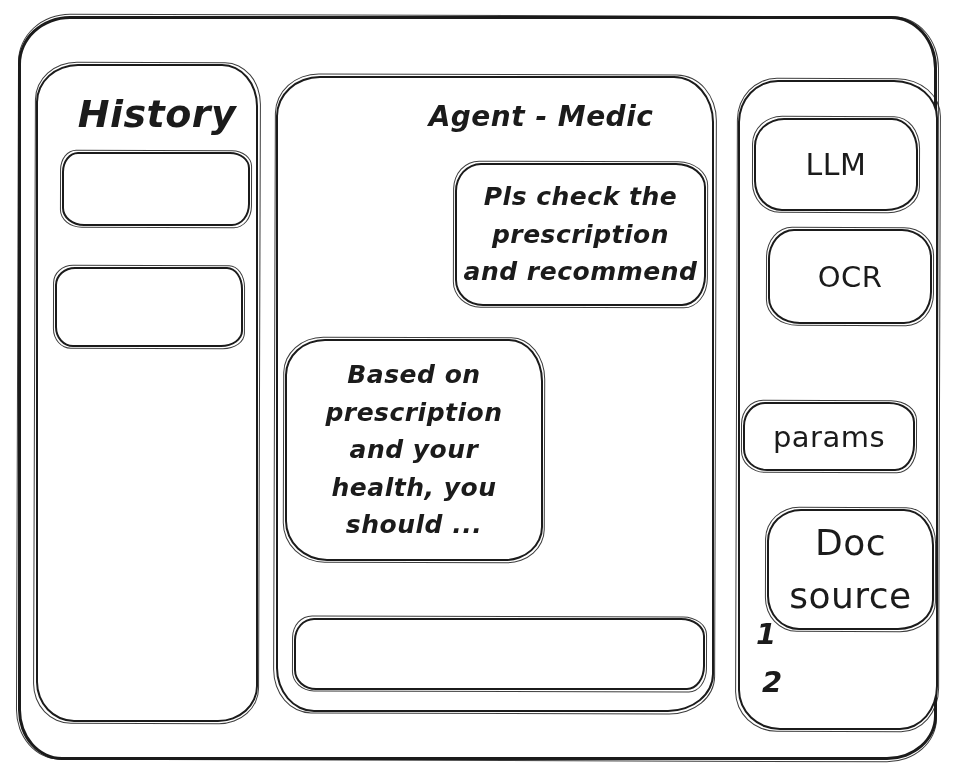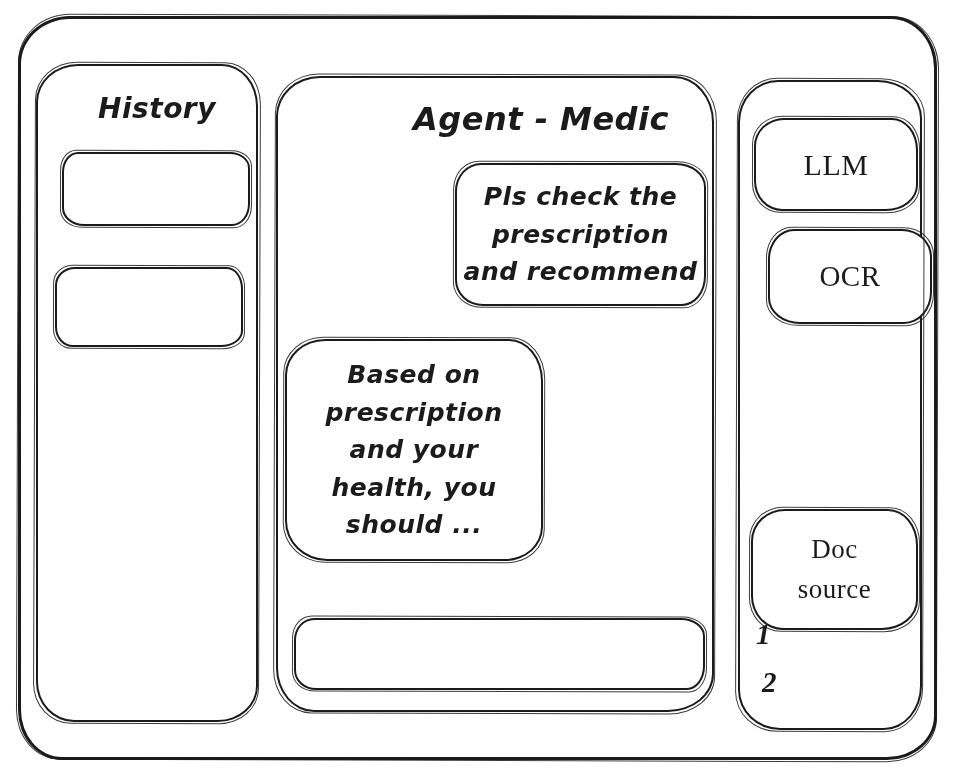--- a/index.html
+++ b/index.html
@@ -78,60 +78,62 @@
 </head>
 <body>
 
 <div class="stage">
 
   <div class="sk" style="left:18px; top:16px; width:919px; height:744px; border-width:3px;
               border-radius:52px 46px 50px 44px / 48px 52px 44px 50px;"></div>
 
   <div class="sk" style="left:36px; top:64px; width:222px; height:658px;
               border-radius:42px 36px 40px 38px / 38px 42px 36px 40px;">
-    <div class="txt center-txt" style="position:absolute; left:39px; top:26px; width:160px; font-size:28px;">History</div>
+    <div class="txt center-txt" style="position:absolute; left:39px; top:26px; width:160px; font-size:38px;">History</div>
     <div class="sk" style="left:24px; top:86px; width:188px; height:74px; cursor:pointer;
                 border-radius:16px 20px 18px 22px / 20px 16px 22px 18px;"></div>
     <div class="sk" style="left:17px; top:201px; width:188px; height:80px; cursor:pointer;
                 border-radius:20px 16px 22px 18px / 18px 22px 16px 20px;"></div>
   </div>
 
   <div class="sk" style="left:276px; top:76px; width:438px; height:636px;
               border-radius:44px 40px 46px 38px / 40px 46px 38px 44px;">
-    <div class="txt center-txt" style="position:absolute; left:122px; top:22px; width:282px; font-size:32px;">Agent - Medic</div>
+    <div class="txt center-txt" style="position:absolute; left:122px; top:22px; width:282px; font-size:28px;">Agent - Medic</div>
 
     <div class="sk bubble txt center-txt" style="left:177px; top:85px; width:251px; height:143px;
                 border-radius:26px 30px 24px 28px / 28px 24px 30px 26px;">Pls check the
 prescription
 and recommend</div>
 
     <div class="sk bubble txt center-txt" style="left:7px; top:261px; width:258px; height:222px;
                 border-radius:40px 34px 38px 42px / 36px 42px 34px 40px;">Based on
 prescription
 and your
 health, you
 should ...</div>
 
     <div class="sk input-wrap" style="left:16px; top:540px; width:411px; height:72px;
                 border-radius:20px 24px 18px 22px / 22px 18px 24px 20px;">
       <input type="text" aria-label="message input" value="" style="">
     </div>
   </div>
 
-  <div class="sk" style="left:738px; top:80px; width:184px; height:650px;
-              border-radius:40px 44px 38px 42px / 42px 38px 44px 40px;font-family:Liberation Serif, serif;">
+  <div class="sk" style="left:738px; top:80px; width:200px; height:650px;
+              border-radius:40px 44px 38px 42px / 42px 38px 44px 40px;">
 
     <button class="sk txt" style="left:14px; top:36px; width:164px; height:93px; font-size:30px;
                    border-radius:30px 26px 32px 28px / 28px 32px 26px 30px;">LLM</button>
 
     <button class="sk txt" style="left:28px; top:147px; width:164px; height:95px; font-size:29px;
                    border-radius:26px 30px 28px 32px / 30px 28px 32px 26px;">OCR</button>
 
+    <button class="sk txt" style="left:3px; top:320px; width:172px; height:69px; font-size:29px;
+                   border-radius:22px 26px 20px 24px / 24px 20px 26px 22px;">params</button>
 
-    <button class="sk txt center-txt" style="left:11px; top:427px; width:167px; height:121px; font-size:27px; line-height:1.45;
+    <button class="sk txt center-txt" style="left:27px; top:427px; width:167px; height:121px; font-size:36px; line-height:1.45;
                    border-radius:34px 30px 36px 32px / 32px 36px 30px 34px;">Doc
 source</button>
 
     <div class="doc-num" style="left:16px; top:538px;">1</div>
     <div class="doc-num" style="left:22px; top:586px;">2</div>
   </div>
 
 </div>
 
 </body></html>

